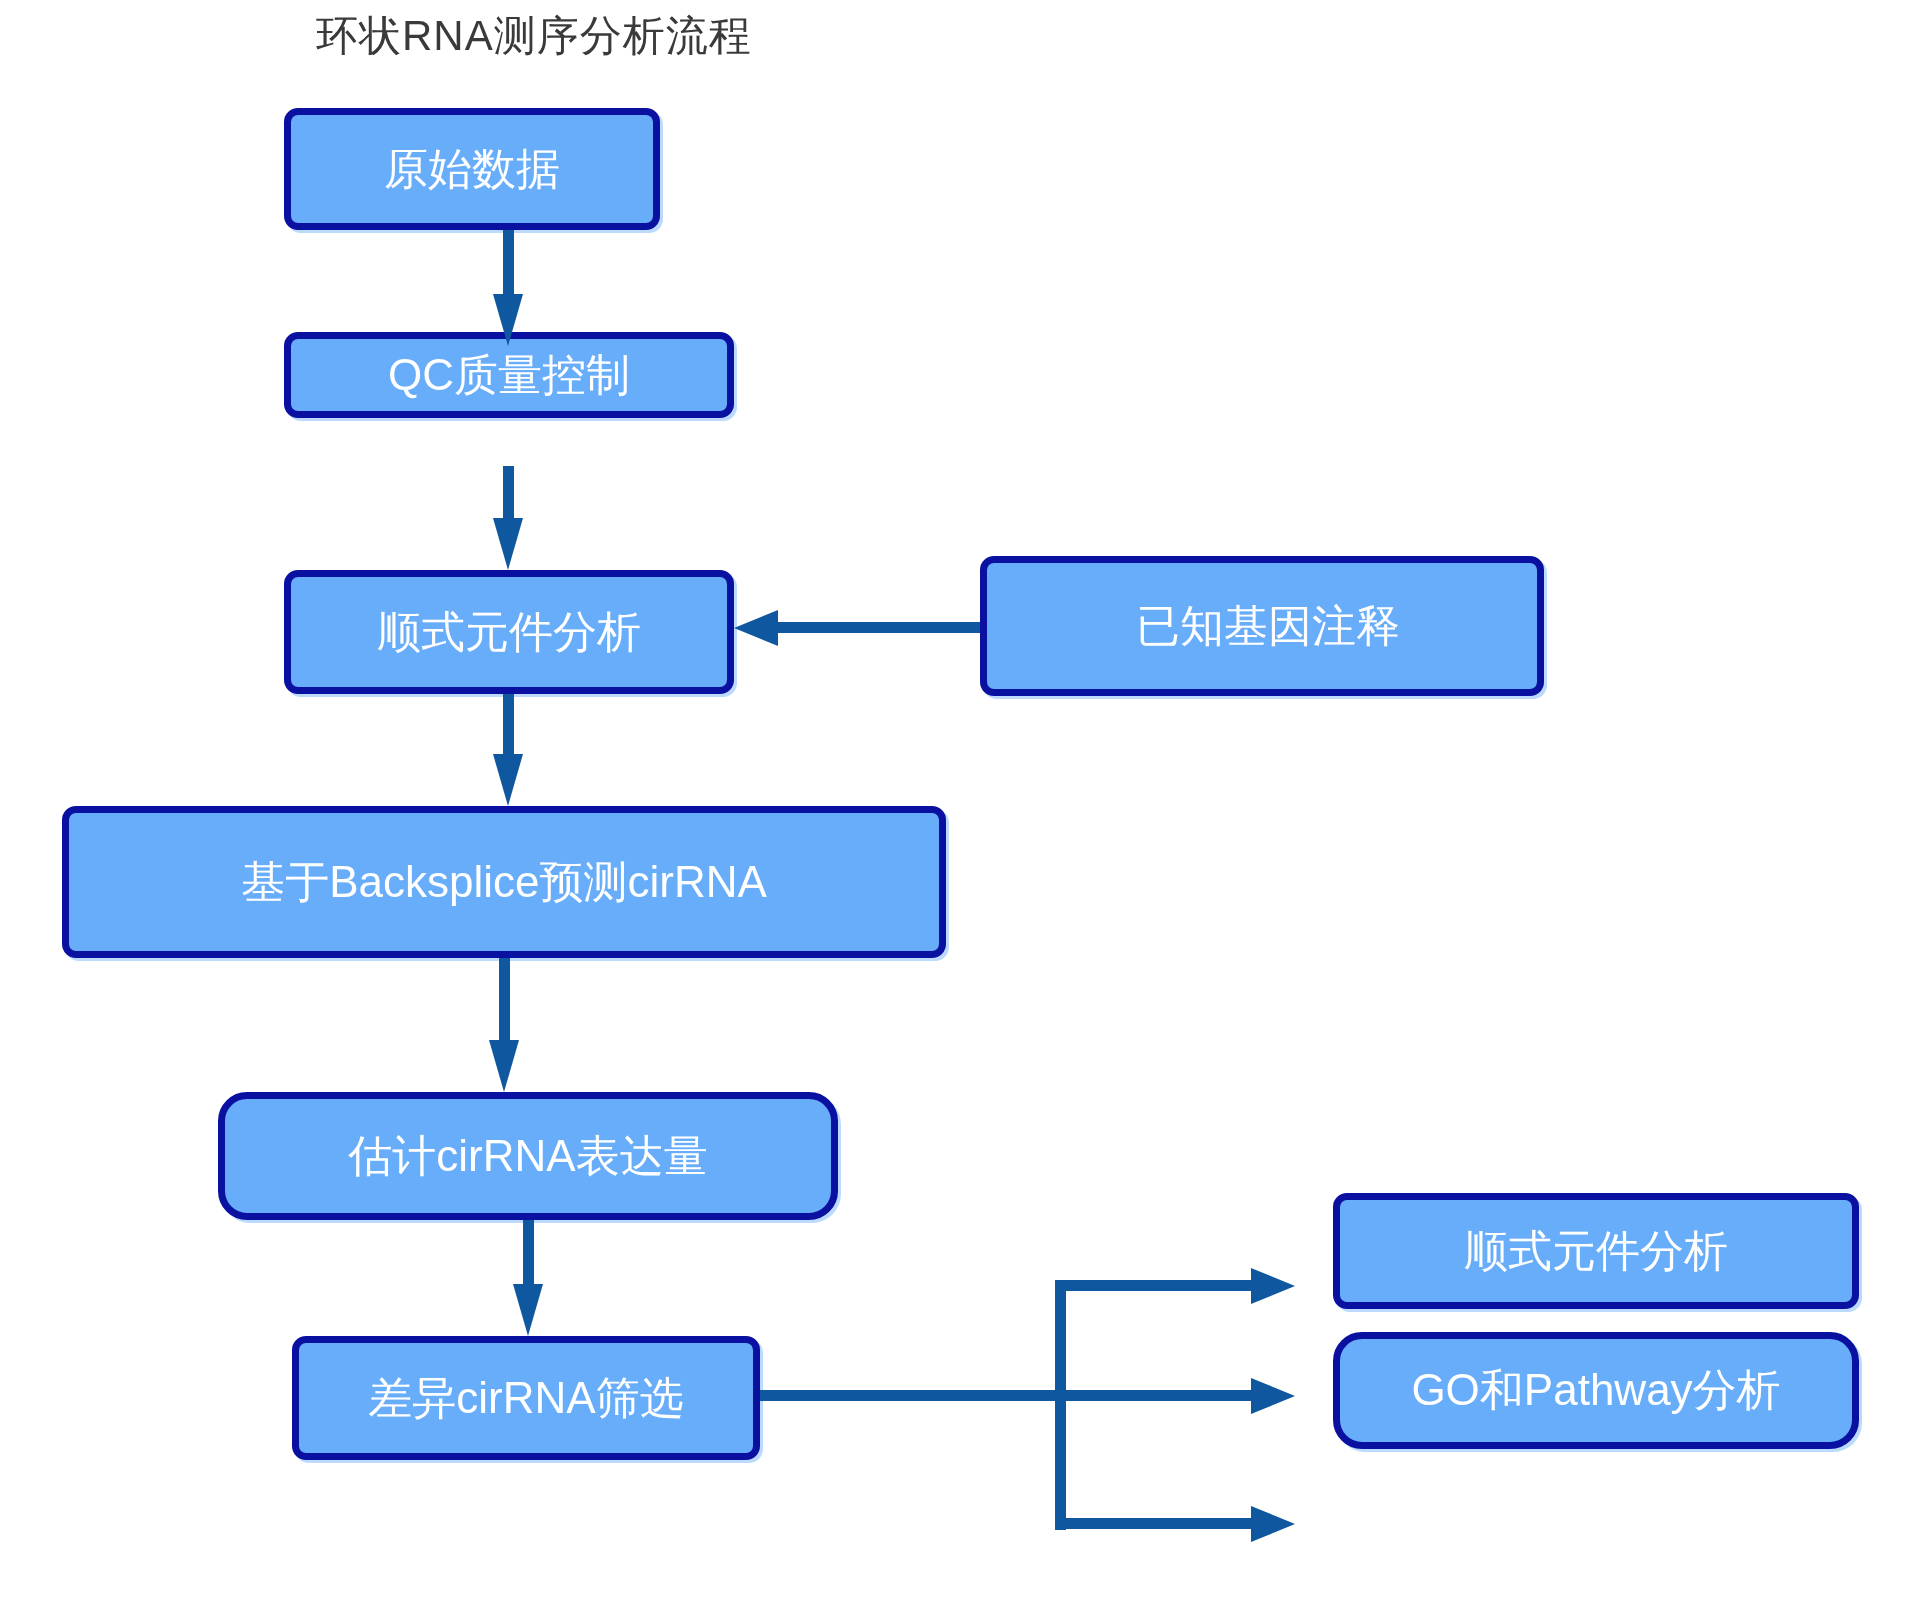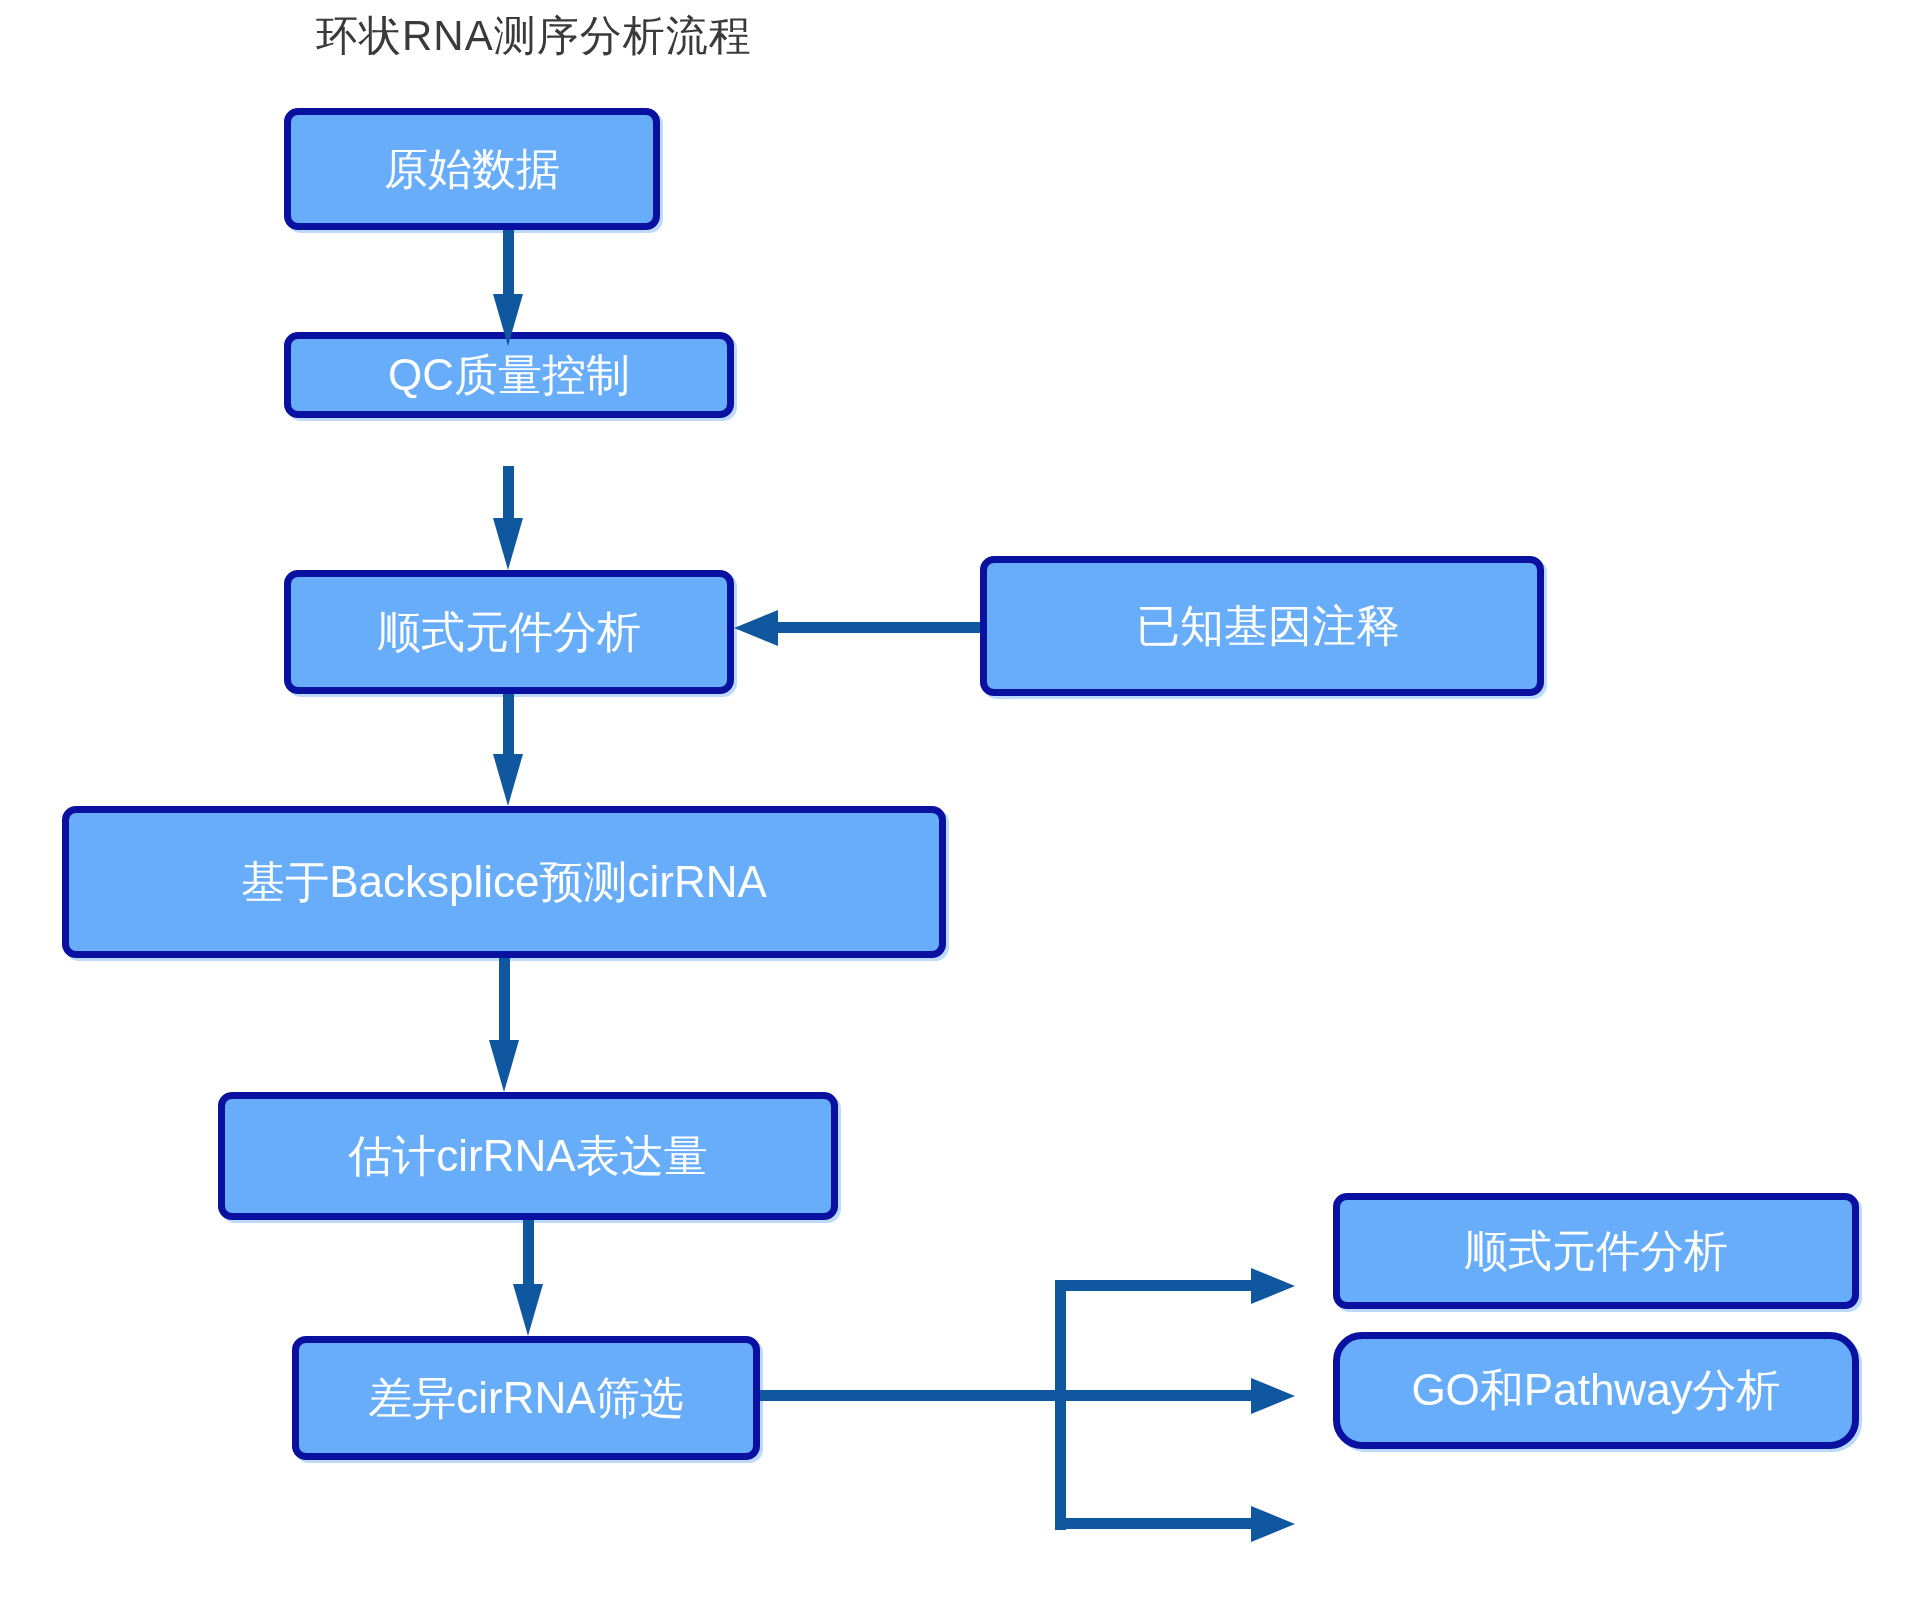--- a/index.html
+++ b/index.html
@@ -28,21 +28,21 @@
     color:var(--box-text);
     display:flex;align-items:center;justify-content:center;
     font-size:44px;white-space:nowrap;
     box-shadow:3px 3px 0 rgba(104,173,250,.45);
   }
   #n-raw       {left:284px; top:108px;  width:376px; height:122px;}
   #n-qc        {left:284px; top:332px;  width:450px; height:86px;}
   #n-align     {left:284px; top:570px;  width:450px; height:124px;}
   #n-anno      {left:980px; top:556px;  width:564px; height:140px;padding-left:12px;}
   #n-backsplice{left:62px;  top:806px;  width:884px; height:152px;}
-  #n-expr      {left:218px; top:1092px; width:620px; height:128px;}
+  #n-expr      {left:218px; top:1092px; width:620px; height:128px;border-radius:29px;}
   #n-diff      {left:292px; top:1336px; width:468px; height:124px;}
   #n-cis       {left:1333px;top:1193px; width:526px; height:116px;}
   #n-go        {left:1333px;top:1332px; width:526px; height:117px;border-radius:29px;}
   #n-mirna     {left:1343px;top:1470px; width:524px; height:115px;}
 
   .shaft{position:absolute;background:var(--arrow);}
   .head-down{
     position:absolute;width:0;height:0;
     border-left:15px solid transparent;border-right:15px solid transparent;
     border-top:52px solid var(--arrow);

